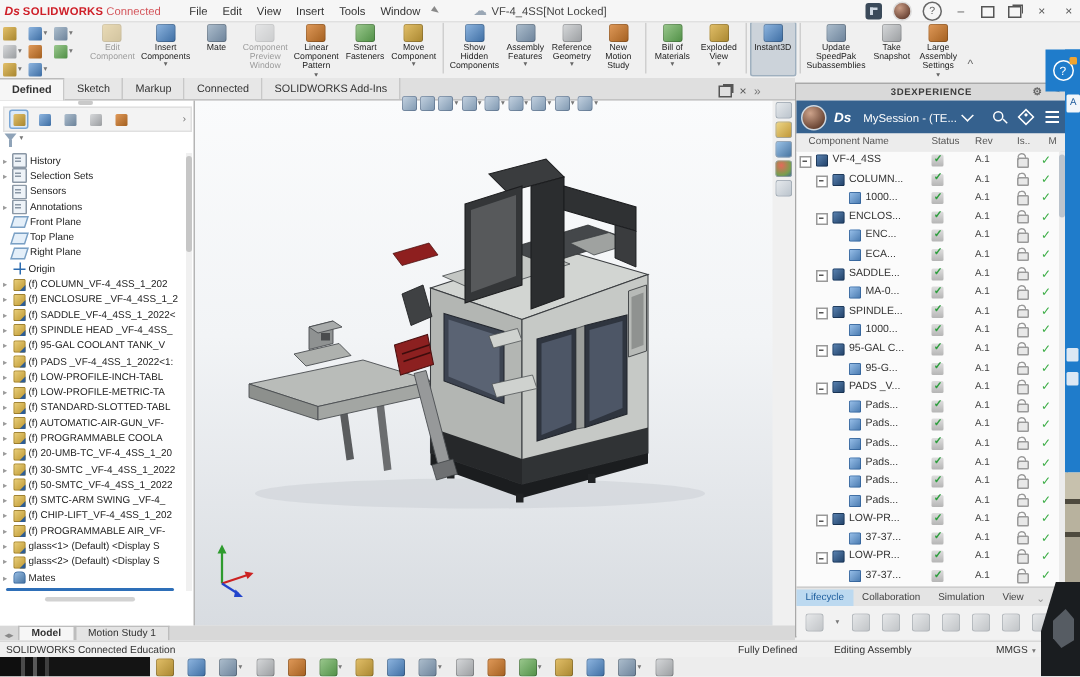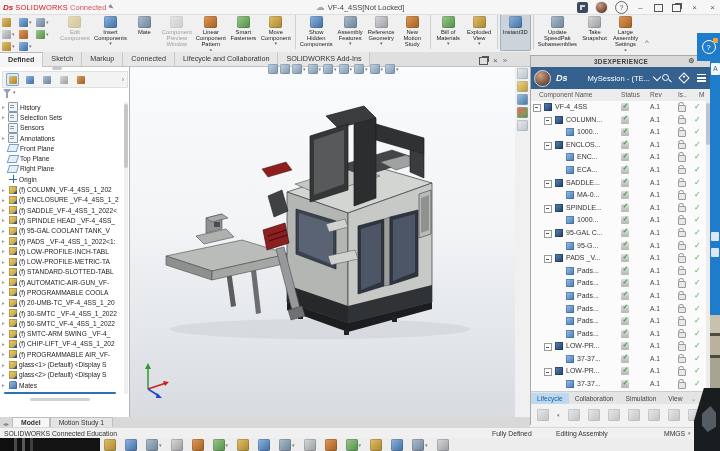--- a/index.html
+++ b/index.html
@@ -2,21 +2,21 @@
 <html><head>
 <meta charset="utf-8">
 <style>
   html,body{margin:0;padding:0;width:720px;height:451px;overflow:hidden;
     font-family:"Liberation Sans",sans-serif;background:#f0f0f0;position:relative;}
   
   .titlebar{position:absolute;left:0;top:0;width:720px;height:14px;background:#f6f6f6;
     border-bottom:1px solid #e0e0e0;display:flex;align-items:center;font-size:7.5px;color:#333;z-index:30;}
   .logo{display:flex;align-items:center;gap:2px;margin-left:3px;}
   .logo .ds{color:#cf2029;font-weight:bold;font-style:italic;font-size:8px;}
-  .logo .sw{color:#cf2029;font-weight:normal;font-size:7.5px;letter-spacing:.2px;}
+  .logo .sw{color:#cf2029;font-weight:bold;font-size:7.5px;letter-spacing:.2px;}
   .logo .cn{color:#d4555b;font-size:7.5px;}
   .menus{display:flex;margin-left:14px;}
   .menus span{padding:0 5px;cursor:default;}
   .pin-glyph{width:7px;height:7px;margin-left:2px;position:relative;}
   .pin-glyph::before{content:"";position:absolute;left:1px;top:1px;border-left:5px solid #8a8a8a;
     border-top:2.5px solid transparent;border-bottom:2.5px solid transparent;transform:rotate(35deg);}
   .doctitle{position:absolute;left:50%;transform:translateX(-50%);display:flex;gap:3px;align-items:center;color:#444;}
   .cloud{color:#9aa7b5;font-size:9px;line-height:8px;}
   .tb-right{position:absolute;right:2px;top:1px;display:flex;gap:7px;align-items:center;}
   .ti{width:11px;height:11px;display:flex;align-items:center;justify-content:center;font-size:8px;color:#555;}
@@ -108,21 +108,21 @@
   
   .rpanel{position:absolute;left:530px;top:55px;width:182px;height:370px;background:#f7f7f7;
     border:1px solid #a9a9a9;box-sizing:border-box;z-index:22;}
   .rp-head{position:absolute;left:0;top:0;width:100%;height:11px;background:#d9d9d9;display:flex;
     align-items:center;justify-content:center;font-size:6.4px;font-weight:bold;color:#3c3c3c;letter-spacing:.4px;}
   .rp-headics{position:absolute;right:3px;top:1px;display:flex;gap:4px;color:#666;font-size:7px;}
   .rp-sess{position:absolute;left:0;top:11px;width:100%;height:22px;background:#35618e;display:flex;align-items:center;}
   .sess-avatar{width:15px;height:15px;border-radius:50%;margin-left:3px;border:1px solid #cfd8e0;
     background:radial-gradient(circle at 35% 30%,#cda38b,#6e4938 70%,#3c2219);}
   .sess-logo{color:#fff;font-style:italic;font-weight:bold;font-size:9px;margin-left:5px;}
-  .sess-label{color:#fff;font-size:7.6px;margin-left:20px;white-space:nowrap;}
+  .sess-label{color:#fff;font-size:7.6px;margin-left:8px;white-space:nowrap;}
   .sess-chev{width:5px;height:5px;border-right:1.3px solid #fff;border-bottom:1.3px solid #fff;
     transform:rotate(45deg);margin:-2px 0 0 4px;}
   .sess-ics{margin-left:auto;margin-right:5px;display:flex;gap:9px;align-items:center;}
   .mag{position:relative;width:9px;height:9px;}
   .mag::before{content:"";position:absolute;left:0;top:0;width:5px;height:5px;border:1.4px solid #fff;border-radius:50%;}
   .mag::after{content:"";position:absolute;left:6px;top:6.5px;width:3.5px;height:1.4px;background:#fff;transform:rotate(45deg);}
   .tagic{width:6px;height:6px;border:1.2px solid #fff;transform:rotate(45deg);position:relative;}
   .tagic::before{content:"";position:absolute;left:1px;top:1px;width:1.5px;height:1.5px;border-radius:50%;background:#fff;}
   .burger{width:9px;height:8px;background:linear-gradient(#fff 0 1.4px,transparent 1.4px 3.2px,
     #fff 3.2px 4.6px,transparent 4.6px 6.4px,#fff 6.4px 7.8px);}
@@ -190,20 +190,28 @@
 </style>
 </head>
 <body>
 
 <div class="titlebar">
   <div class="logo">
     <span class="ds">Ds</span>
     <span class="sw">SOLIDWORKS</span>
     <span class="cn">Connected</span>
   </div>
+  <div class="menus" id="menubar">
+      <span>File</span>
+      <span>Edit</span>
+      <span>View</span>
+      <span>Insert</span>
+      <span>Tools</span>
+      <span>Window</span>
+    </div>
   <span class="pin-glyph"></span>
   <div class="doctitle">
     <span class="cloud">☁</span>
     <span>VF-4_4SS[Not Locked]</span>
   </div>
   <div class="tb-right" id="tbright">
       <span class="ti ti-apps"></span>
       <span class="ti ti-avatar"></span>
       <span class="ti ti-help">?</span>
       <span class="ti">–</span>
@@ -354,21 +362,20 @@
       <div class="rcaret">▾</div>
     </div>
     <div class="chev-up">^</div>
   </div>
 
 <div class="rtabs" id="rtabs">
     <div class="rtab active">Defined</div>
     <div class="rtab">Sketch</div>
     <div class="rtab">Markup</div>
     <div class="rtab">Connected</div>
-    <div class="rtab">Lifecycle and Collaboration</div>
     <div class="rtab">SOLIDWORKS Add-Ins</div>
   </div>
 
 <div class="fmpanel">
   <div class="fm-handle"></div>
   <div class="fm-tabs" id="fmtabs">
       <span class="fmtab sel">
         <span class="qicn p0"></span>
       </span>
       <span class="fmtab">

